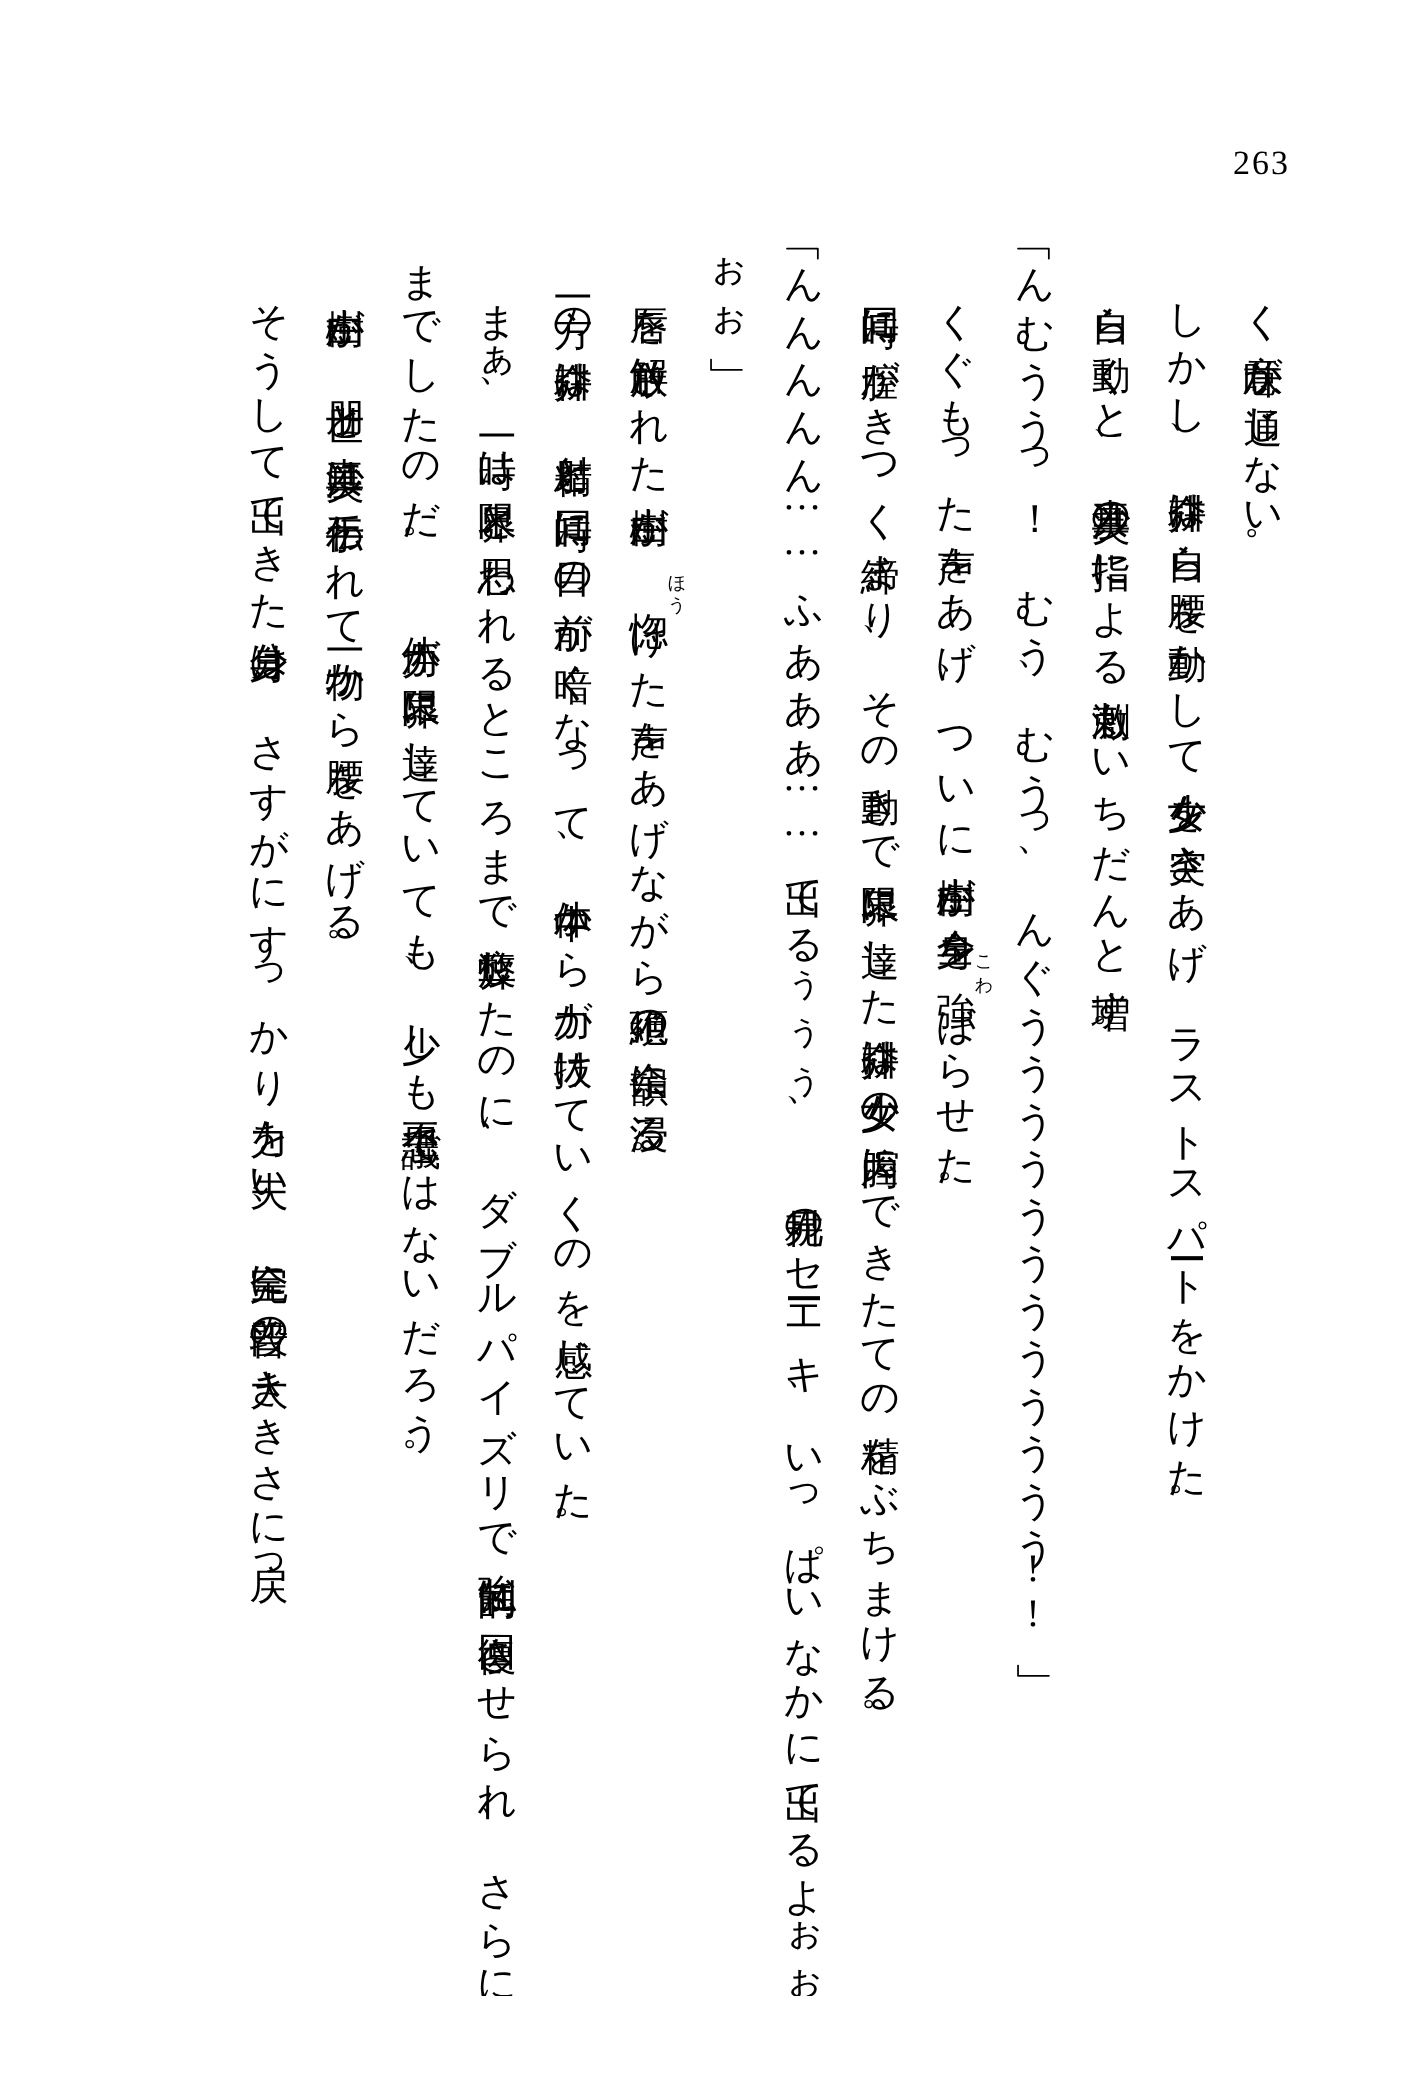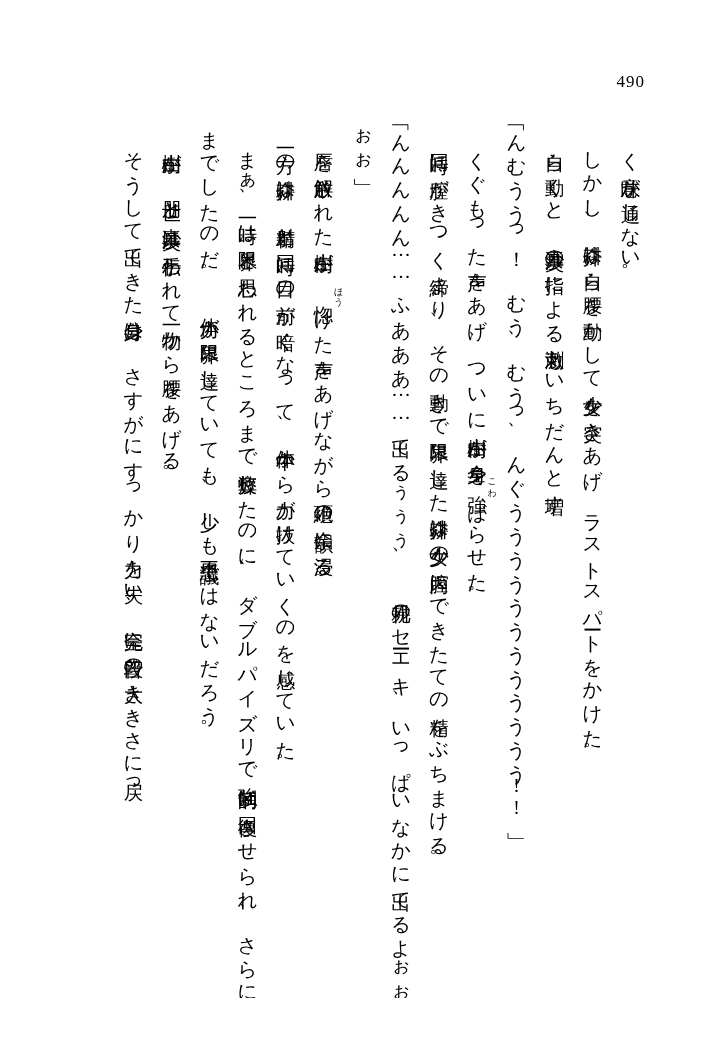--- a/index.html
+++ b/index.html
@@ -59,21 +59,21 @@
   rt {
     font-size: 9px;
     letter-spacing: 0;
   }
 </style>
 </head>
 <body>
 
 <div class="page">
 
-  <div class="page-number">490</div>
+  <div class="page-number">263</div>
 
   <div class="body-text">
     <p class="indent">く意味が通じない。</p>
     <p class="indent">しかし、耕介は自ら腰を動かして少女を突きあげ、ラストスパートをかけた。</p>
     <p class="indent">自ら動くと、真沙美の指による刺激もいちだんと増す。</p>
     <p class="noindent">「んむううっ！　むう、むうっ、んぐうううううううううううう!!」</p>
     <p class="indent">くぐもった声をあげ、ついに由樹が全身を<ruby>強<rt>こわ</rt></ruby>ばらせた。</p>
     <p class="indent">同時に膣がきつく締まり、その動きで限界に達した耕介は少女の膣内にできたての精をぶちまける。</p>
     <p class="noindent">「んんんんん……ふあああ……出てるぅぅぅ、　耕兄のセーエキ、いっぱいなかに出てるよぉぉぉぉ」</p>
     <p class="indent">唇を解放された由樹が、<ruby>惚<rt>ほう</rt></ruby>けた声をあげながら絶頂の余韻に浸る。</p>

